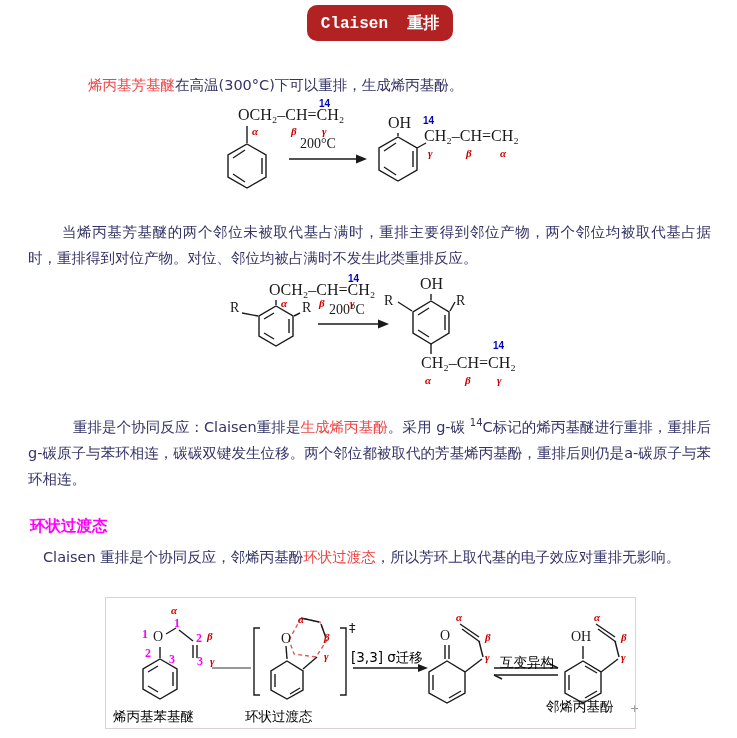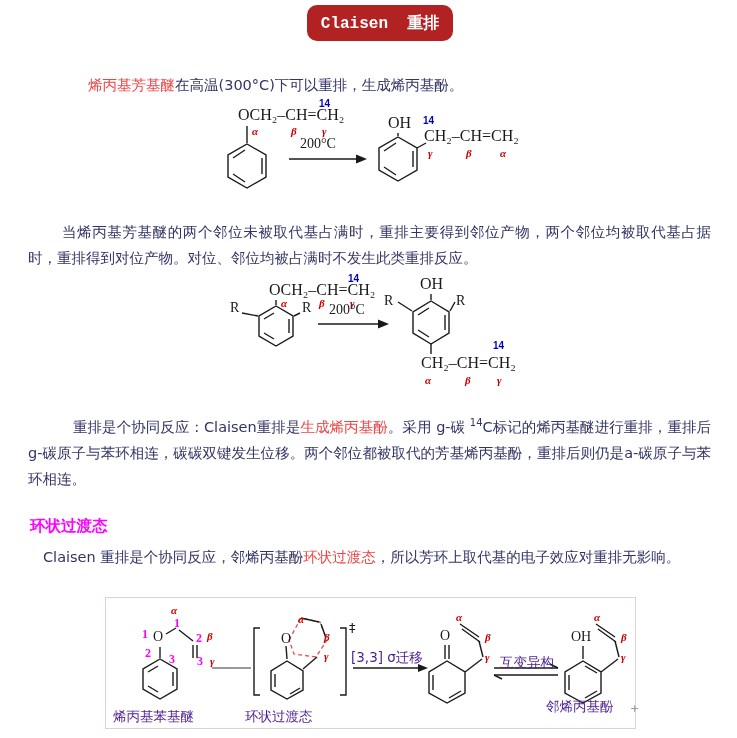--- a/index.html
+++ b/index.html
@@ -22,21 +22,21 @@
   #scheme2{top:272px;height:132px}
   .mech-box{position:absolute;left:105px;top:597px;width:529px;height:130px;border:1px solid #ddd2d2}
   svg{position:absolute;left:0;top:0}
   .lbl{position:absolute;white-space:pre}
   .chem{font-family:"Liberation Serif",serif;font-size:16px;color:#1a1a1a}
   .chem14{font-family:"Liberation Serif",serif;font-size:14px;color:#1a1a1a}
   .cond{font-family:"Liberation Serif",serif;font-size:14px;color:#1a1a1a}
   .greek{font-family:"Liberation Serif",serif;font-style:italic;font-weight:bold;font-size:11px;color:#cc0000}
   .iso{font-family:"Liberation Sans",sans-serif;font-weight:bold;font-size:10px;color:#0000bb}
   .mnum{font-family:"Liberation Serif",serif;font-weight:bold;font-size:12px;color:#ff00ff}
-  .slabel{font-size:13.5px;color:#4c1d95}
+  .slabel{font-size:13.5px;color:#000000}
   .dagger{font-size:13px;color:#1a1a1a}
   .plus{font-size:11px;color:#999}
   .bond{stroke:#1a1a1a;stroke-width:1.4;fill:none}
   .bond-gray{stroke:#777;stroke-width:1.5;fill:none}
   .dashed-red{stroke:#e05050;stroke-width:1.3;fill:none;stroke-dasharray:4 3}
   .head{fill:#1a1a1a;stroke:none}
 </style>
 </head>
 <body>
 

